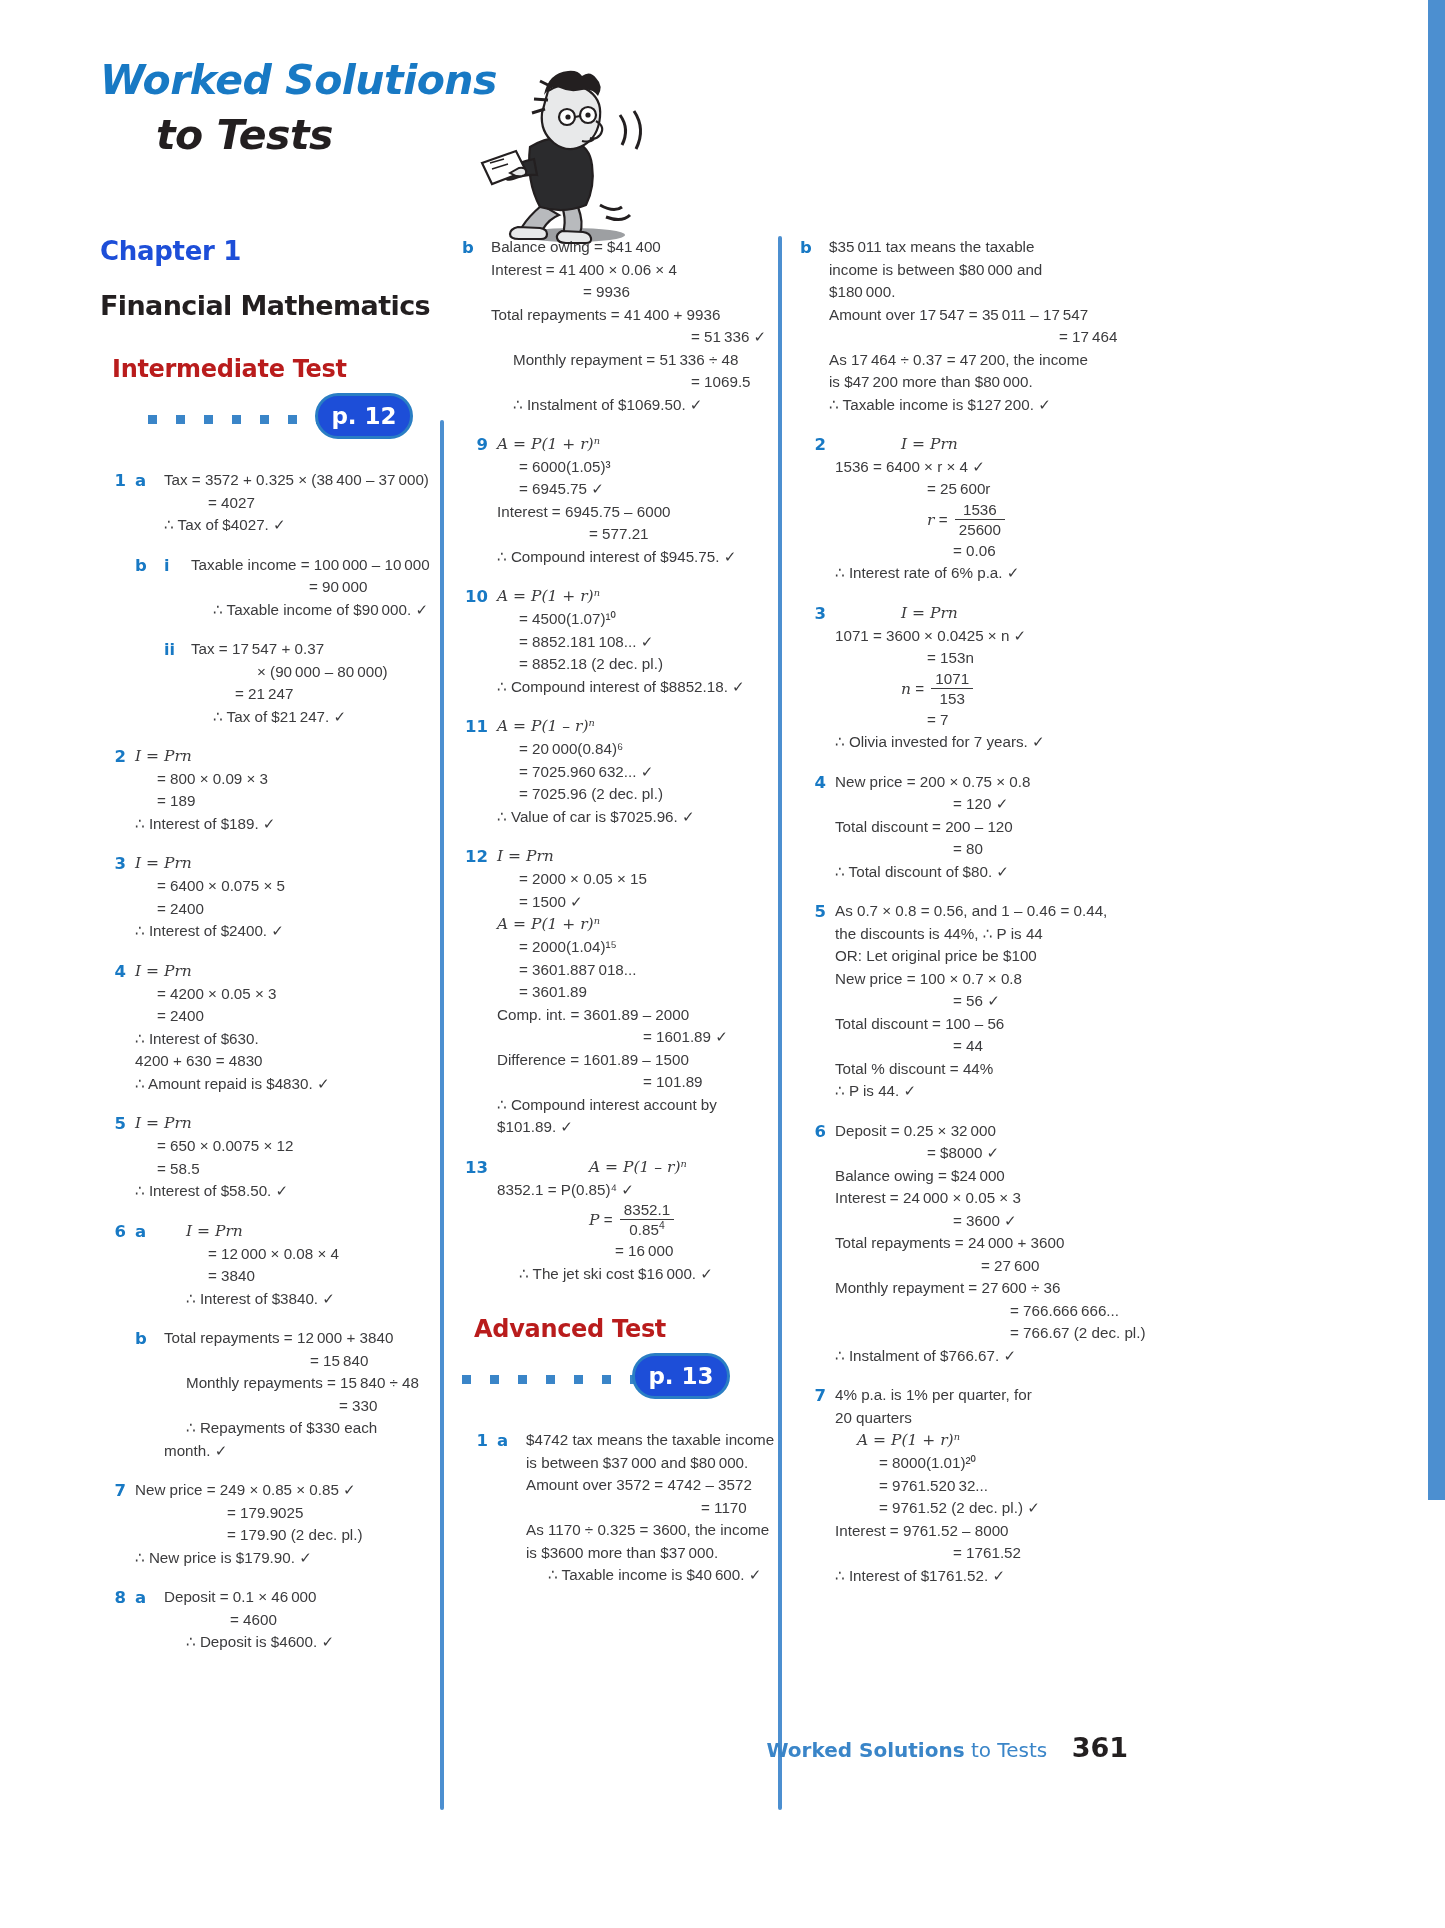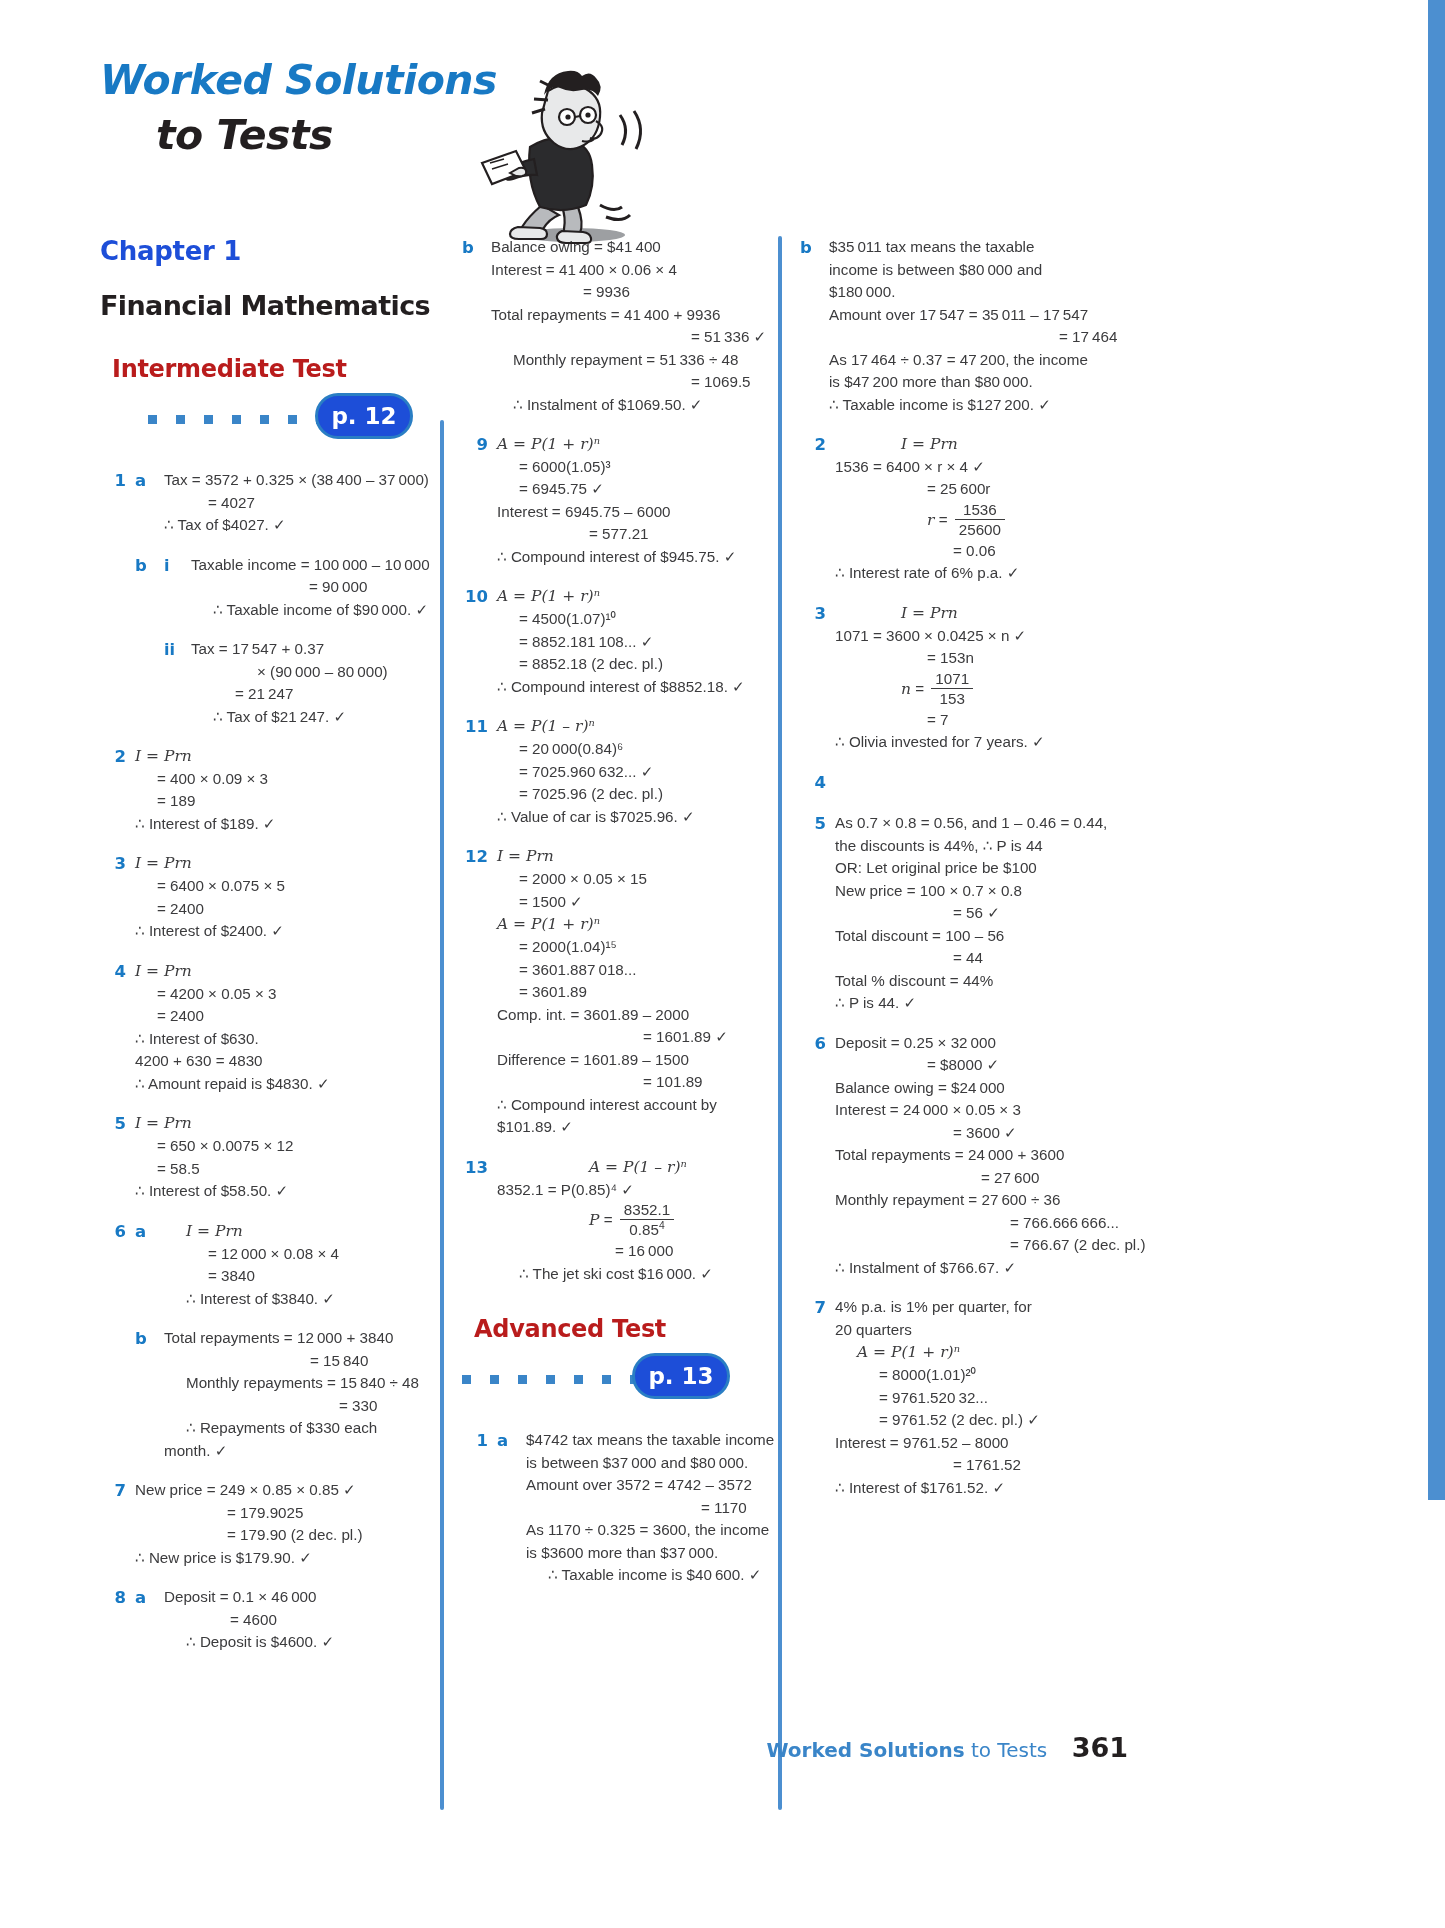--- a/index.html
+++ b/index.html
@@ -200,21 +200,21 @@
         <span class="ln ind3">× (90 000 – 80 000)</span><br>
         <span class="ln ind2">= 21 247</span><br>
         <span class="ln ind1">∴ Tax of $21 247.  ✓</span>
       </span>
     </div>
 
     <div class="q">
       <span class="qnum">2</span>
       <span class="body">
         <span class="ln mv">I = Prn</span><br>
-        <span class="ln ind1">= 400 × 0.09 × 3</span><br>
+        <span class="ln ind1">= 800 × 0.09 × 3</span><br>
         <span class="ln ind1">= 189</span><br>
         <span class="ln">∴ Interest of $189.  ✓</span>
       </span>
     </div>
 
     <div class="q">
       <span class="qnum">3</span>
       <span class="body">
         <span class="ln mv">I = Prn</span><br>
         <span class="ln ind1">= 6400 × 0.075 × 5</span><br>
@@ -451,20 +451,27 @@
             <span class="den">153</span>
           </span>
         </span><br>
         <span class="ln ind4">= 7</span><br>
         <span class="ln">∴ Olivia invested for 7 years.  ✓</span>
       </span>
     </div>
 
     <div class="q">
       <span class="qnum">4</span>
+      <span class="body">
+        <span class="ln">New price = 200 × 0.75 × 0.8</span><br>
+        <span class="ln ind5">= 120  ✓</span><br>
+        <span class="ln">Total discount = 200 – 120</span><br>
+        <span class="ln ind5">= 80</span><br>
+        <span class="ln">∴ Total discount of $80.  ✓</span>
+      </span>
     </div>
 
     <div class="q">
       <span class="qnum">5</span>
       <span class="body">
         <span class="ln">As 0.7 × 0.8 = 0.56, and 1 – 0.46 = 0.44,</span><br>
         <span class="ln">the discounts is 44%, ∴ P is 44</span><br>
         <span class="ln">OR: Let original price be $100</span><br>
         <span class="ln">New price = 100 × 0.7 × 0.8</span><br>
         <span class="ln ind5">= 56  ✓</span><br>

